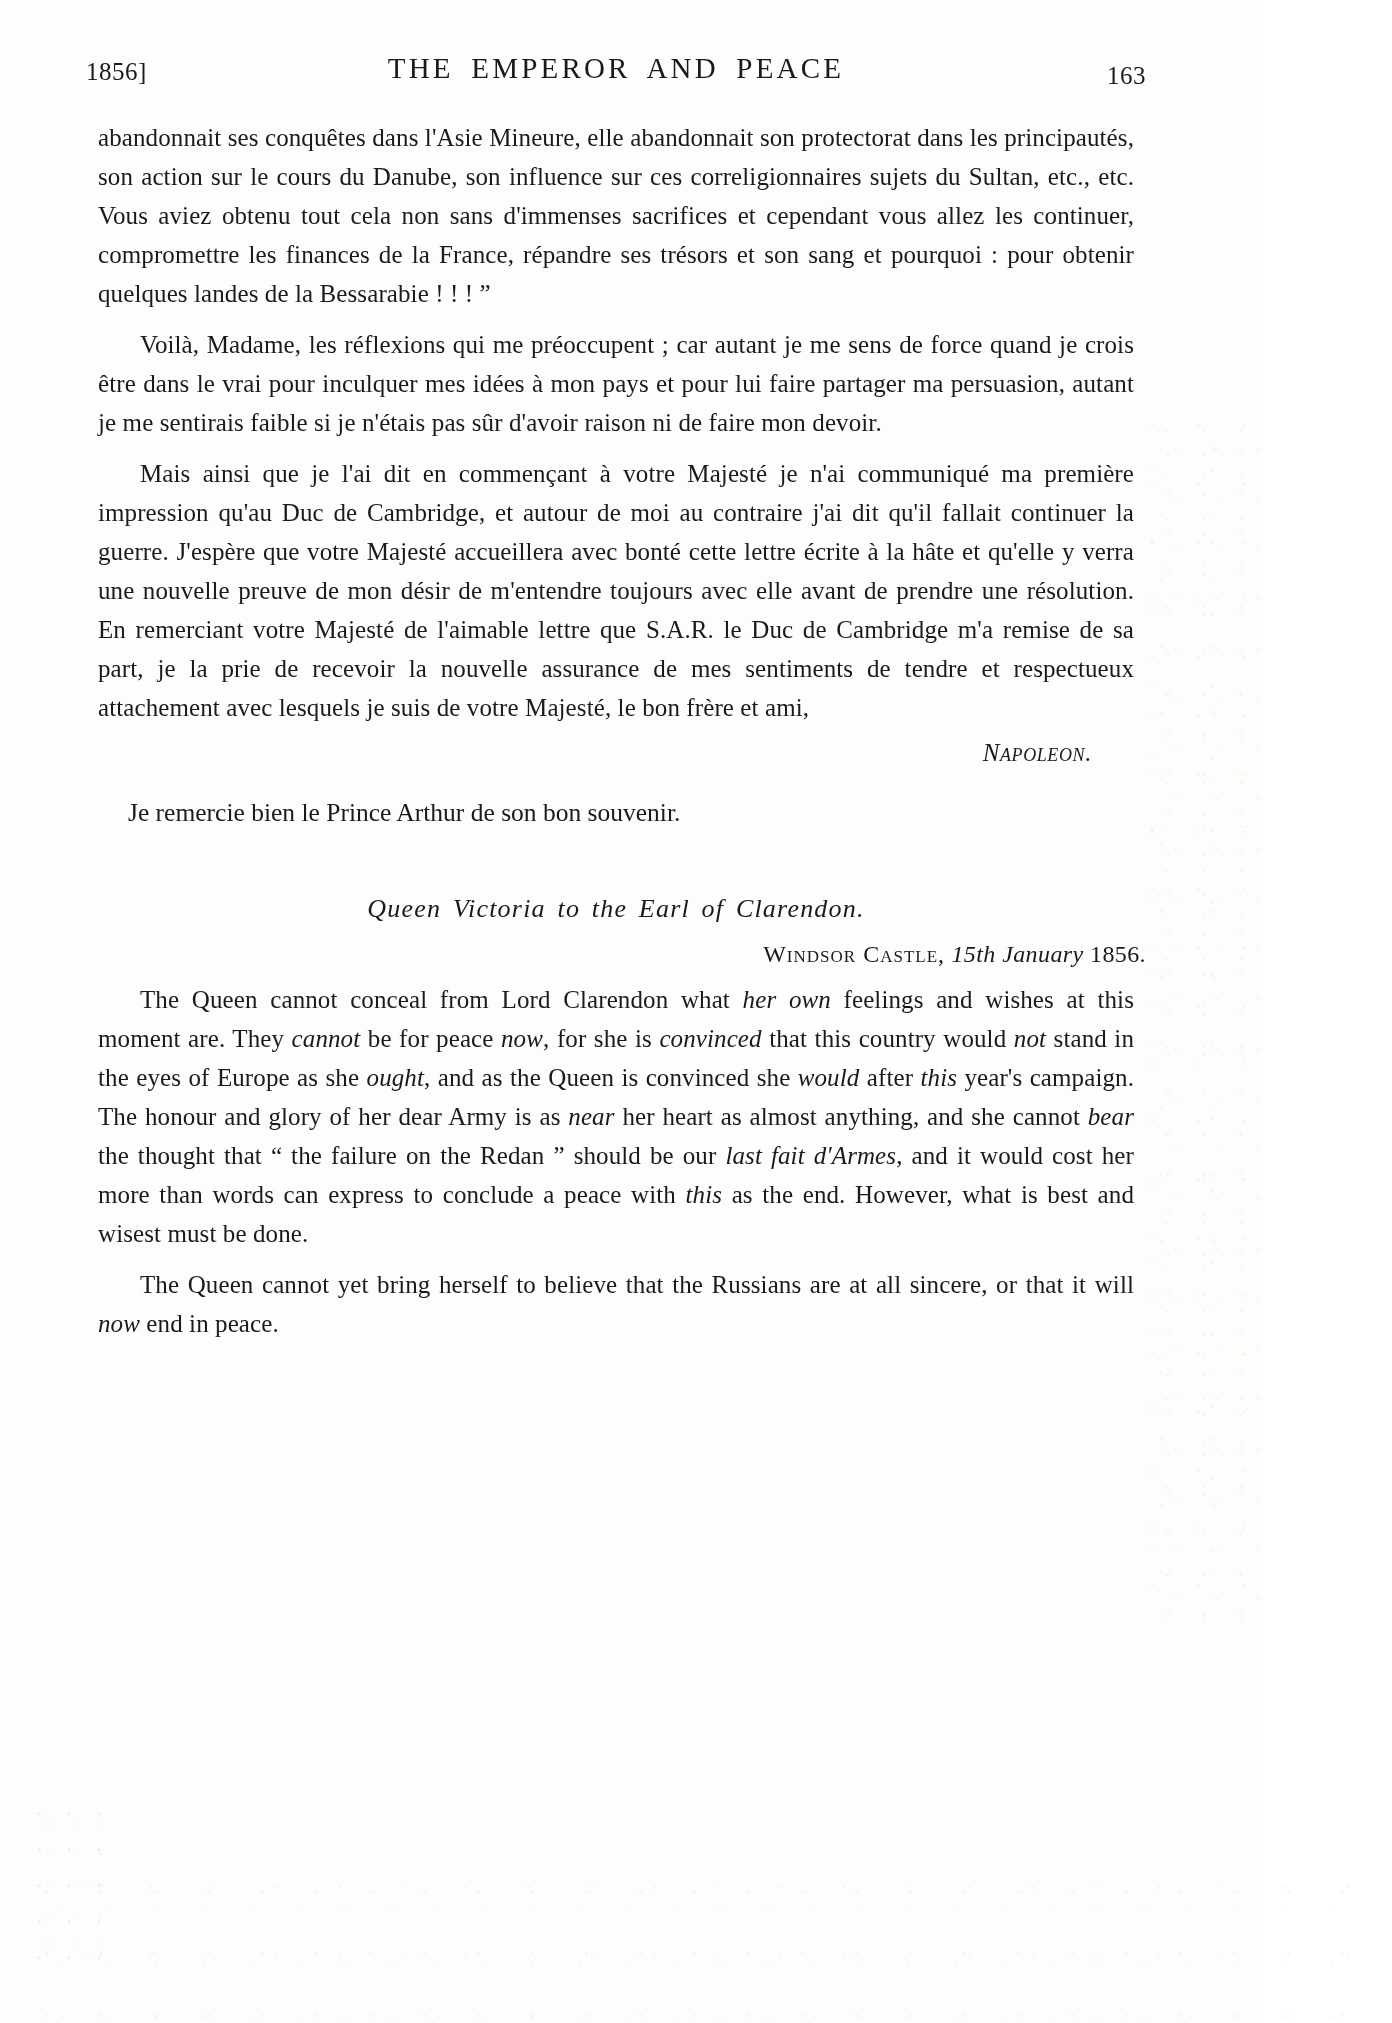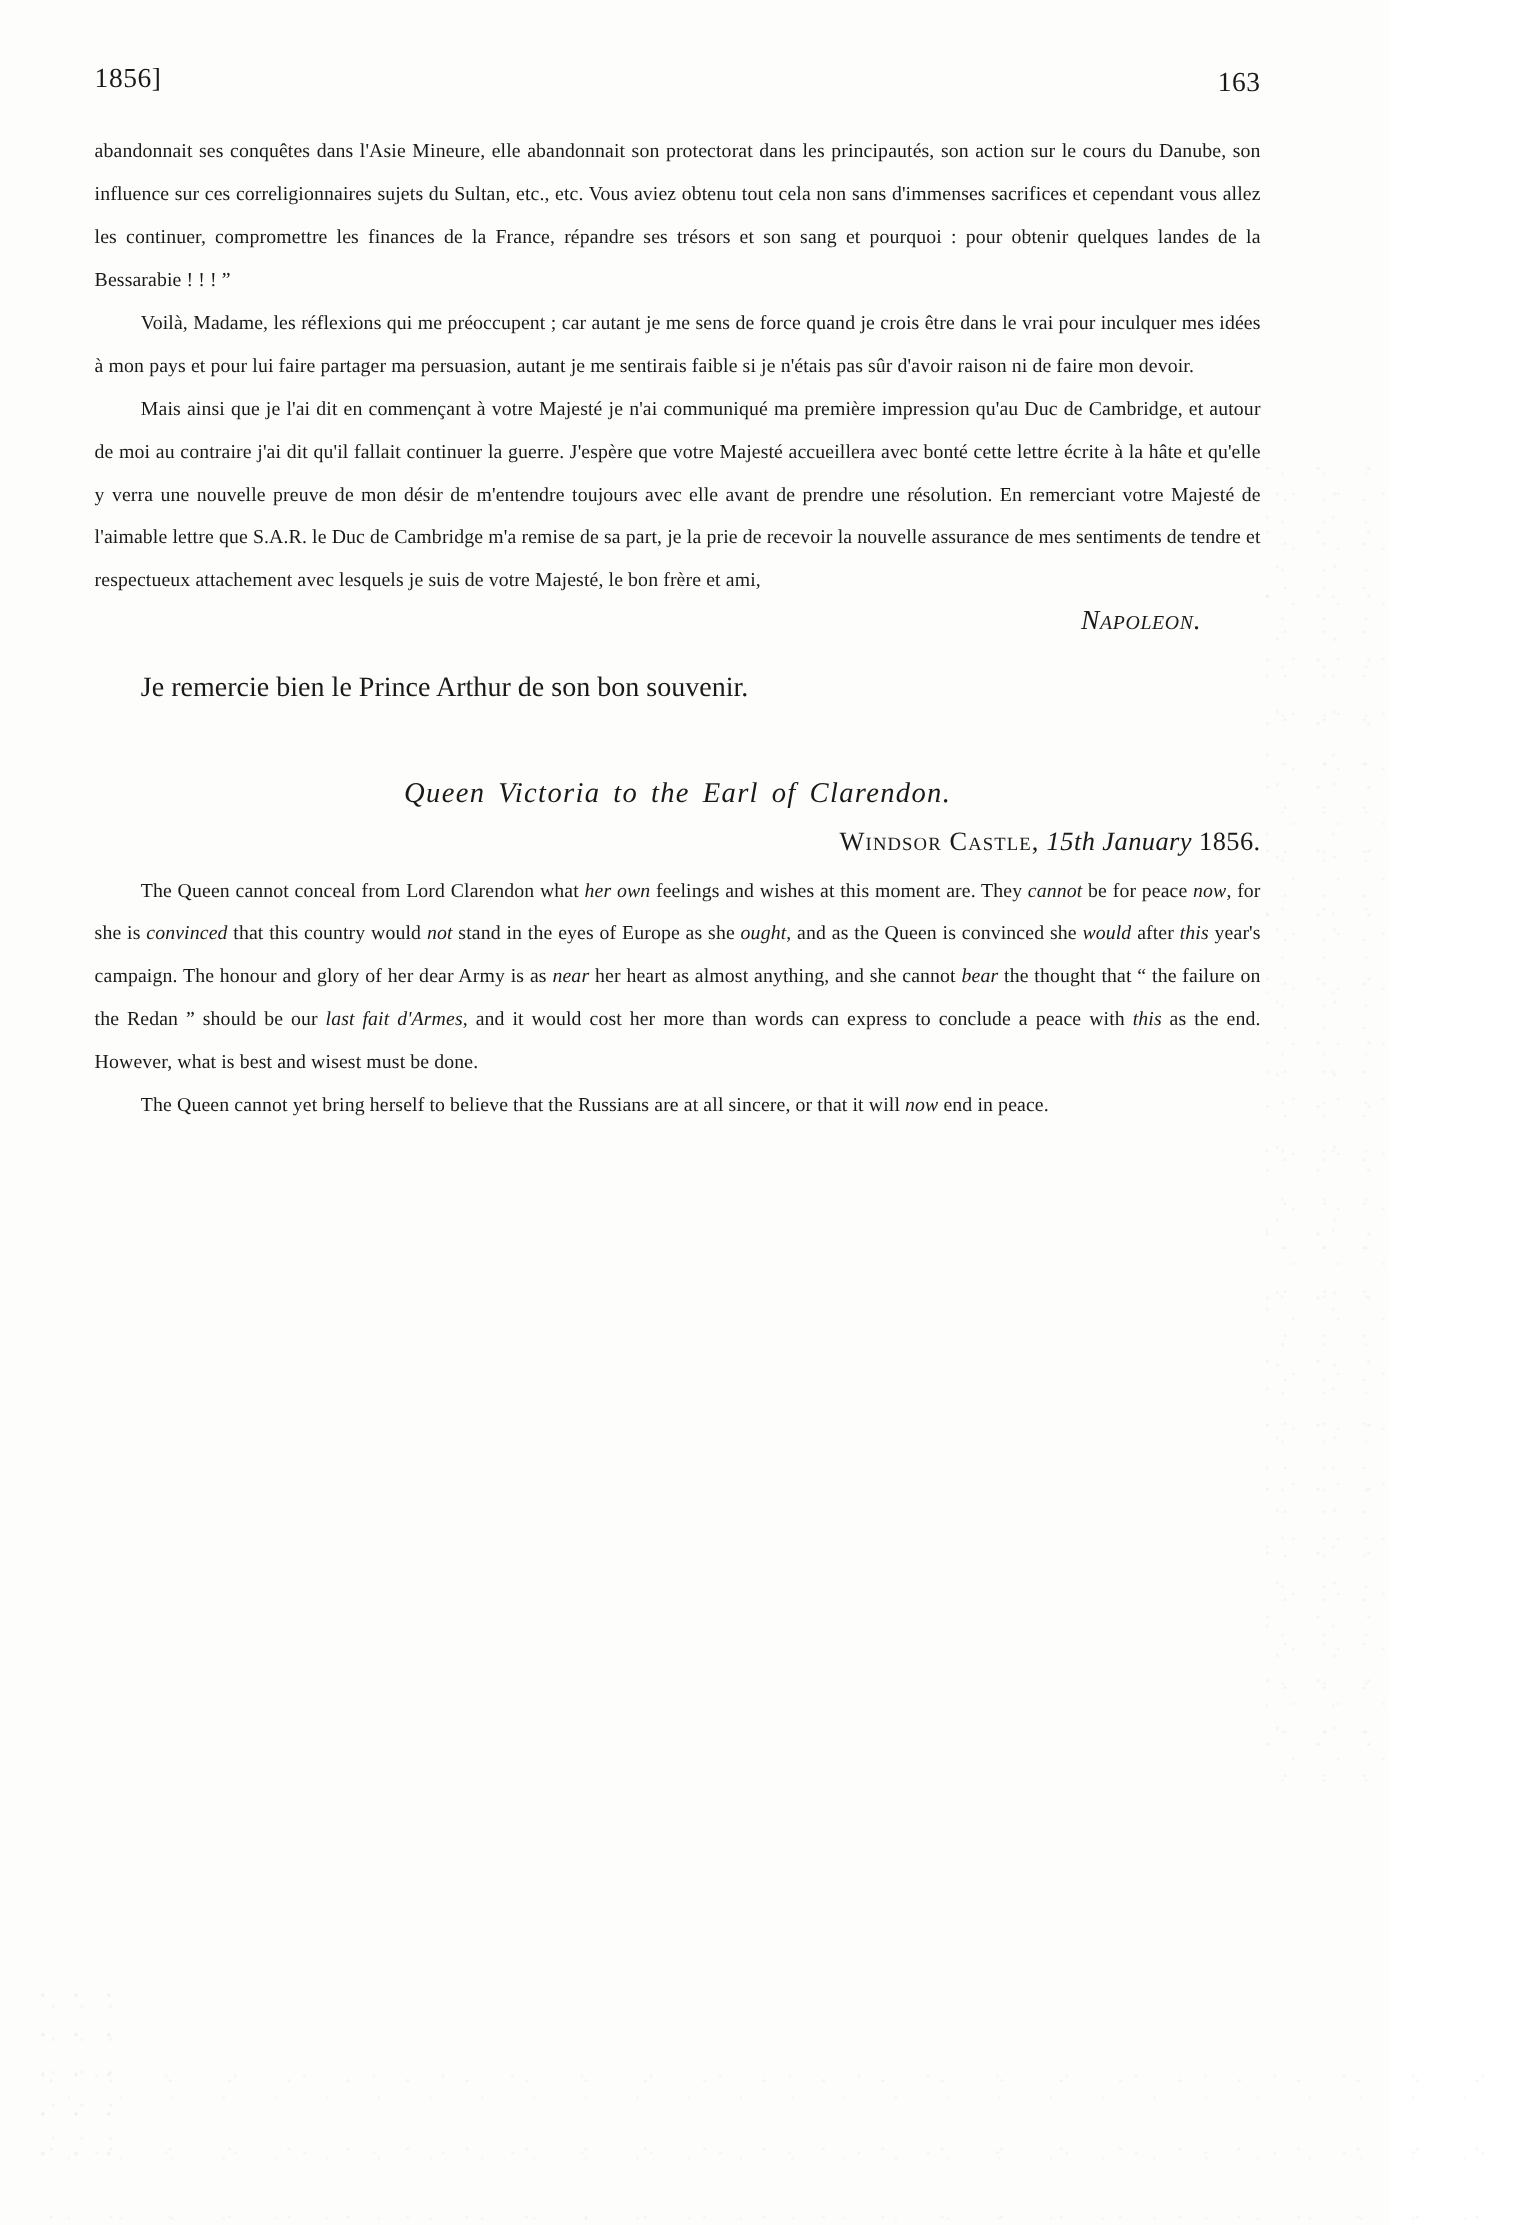--- a/index.html
+++ b/index.html
@@ -87,22 +87,22 @@
   }
   .runhead .folio-right {
     position: absolute;
     right: 0; top: 10px;
     font-size: 25px;
     letter-spacing: 0.5px;
   }
 
   
   p.body {
-    margin: 0;
-    font-size: 18px;
+    margin: 12px;
+    font-size: 25px;
     line-height: 39px;
     text-align: justify;
     text-justify: inter-word;
     hyphens: none;
     letter-spacing: 0.1px;
   }
   p.indent {
     text-indent: 42px;
   }
   p.noindent {
@@ -155,20 +155,21 @@
 <div class="page">
 
   <div class="speckle speck-right"></div>
   <div class="speckle speck-bottom"></div>
   <div class="speckle speck-left"></div>
 
   <div class="content">
 
     <div class="runhead">
       <span class="folio-left">1856]</span>
+      <span class="title">THE EMPEROR AND PEACE</span>
       <span class="folio-right">163</span>
     </div>
 
     <p class="body noindent">abandonnait ses conquêtes dans l'Asie Mineure, elle abandonnait son protectorat dans les principautés, son action sur le cours du Danube, son influence sur ces correligionnaires sujets du Sultan, etc., etc.   Vous aviez obtenu tout cela non sans d'immenses sacrifices et cependant vous allez les continuer, compromettre les finances de la France, répandre ses trésors et son sang et pourquoi :  pour obtenir quelques landes de la Bessarabie ! ! ! ”</p>
     <p class="body indent">Voilà, Madame, les réflexions qui me préoccupent ;  car autant je me sens de force quand je crois être dans le vrai pour inculquer mes idées à mon pays et pour lui faire partager ma persuasion, autant je me sentirais faible si je n'étais pas sûr d'avoir raison ni de faire mon devoir.</p>
     <p class="body indent">Mais ainsi que je l'ai dit en commençant à votre Majesté je n'ai communiqué ma première impression qu'au Duc de Cambridge, et autour de moi au contraire j'ai dit qu'il fallait continuer la guerre.   J'espère que votre Majesté accueillera avec bonté cette lettre écrite à la hâte et qu'elle y verra une nouvelle preuve de mon désir de m'entendre toujours avec elle avant de prendre une résolution.   En remerciant votre Majesté de l'aimable lettre que S.A.R. le Duc de Cambridge m'a remise de sa part, je la prie de recevoir la nouvelle assurance de mes sentiments de tendre et respectueux attachement avec lesquels je suis de votre Majesté, le bon frère et ami,</p>
 
     <p class="sig smallcaps">Napoleon.</p>
 
     <p class="thanks">Je remercie bien le Prince Arthur de son bon souvenir.</p>

